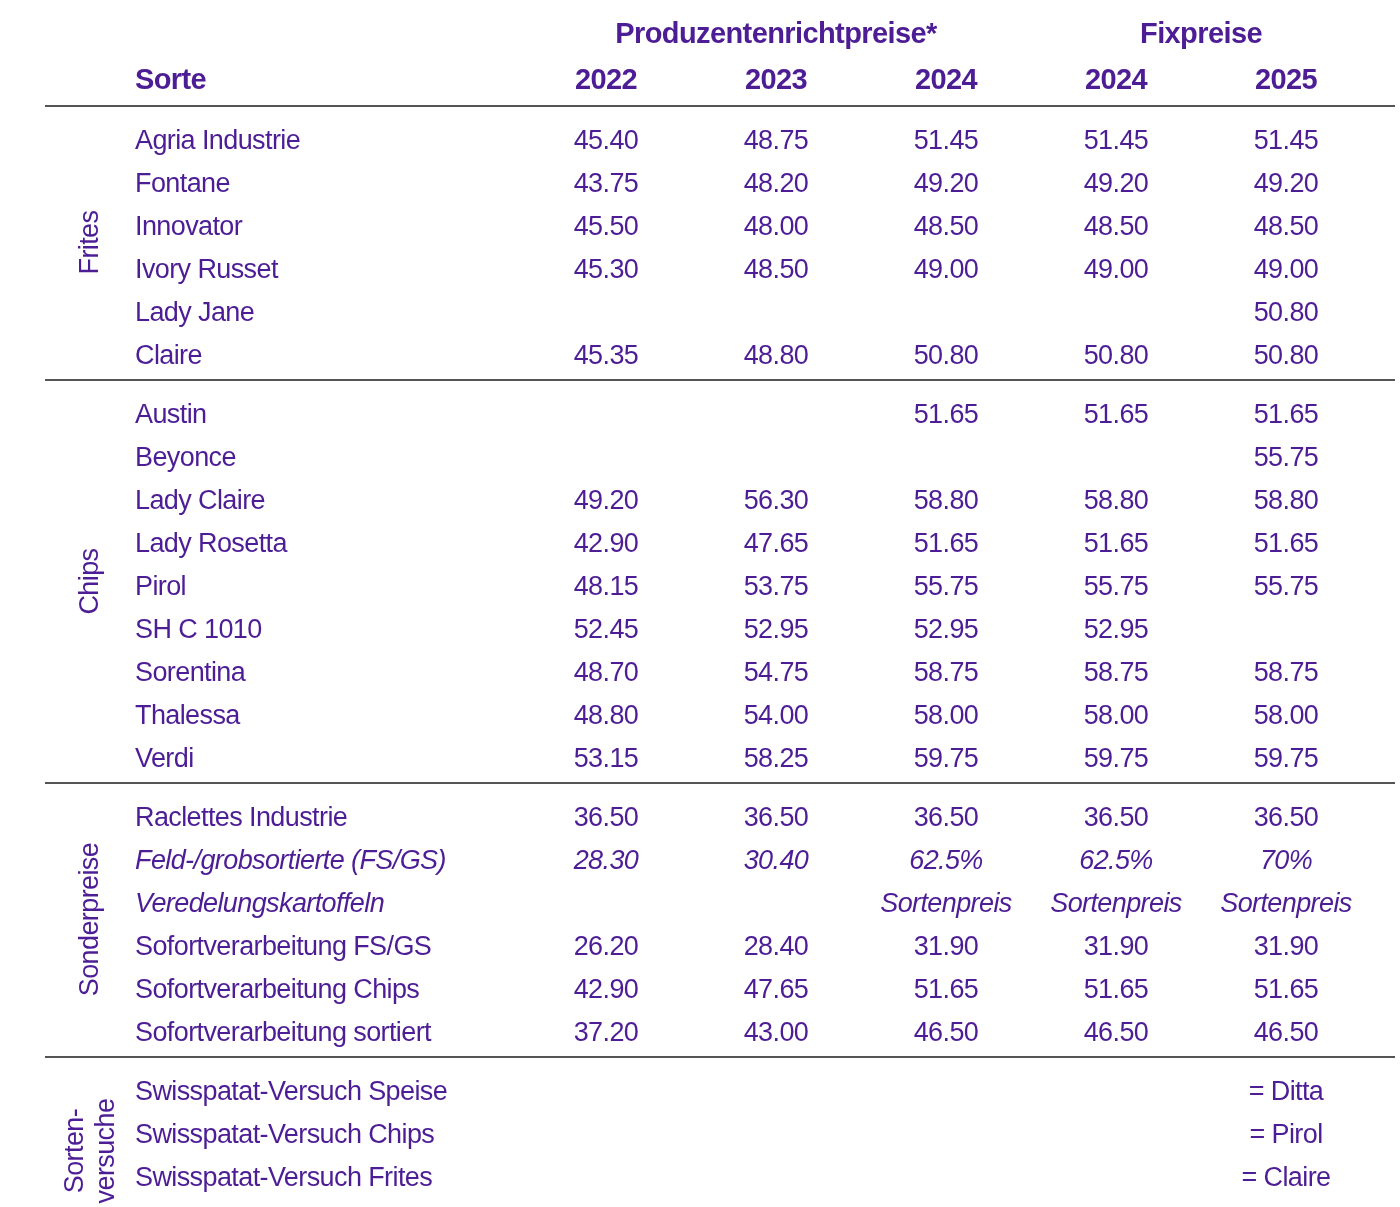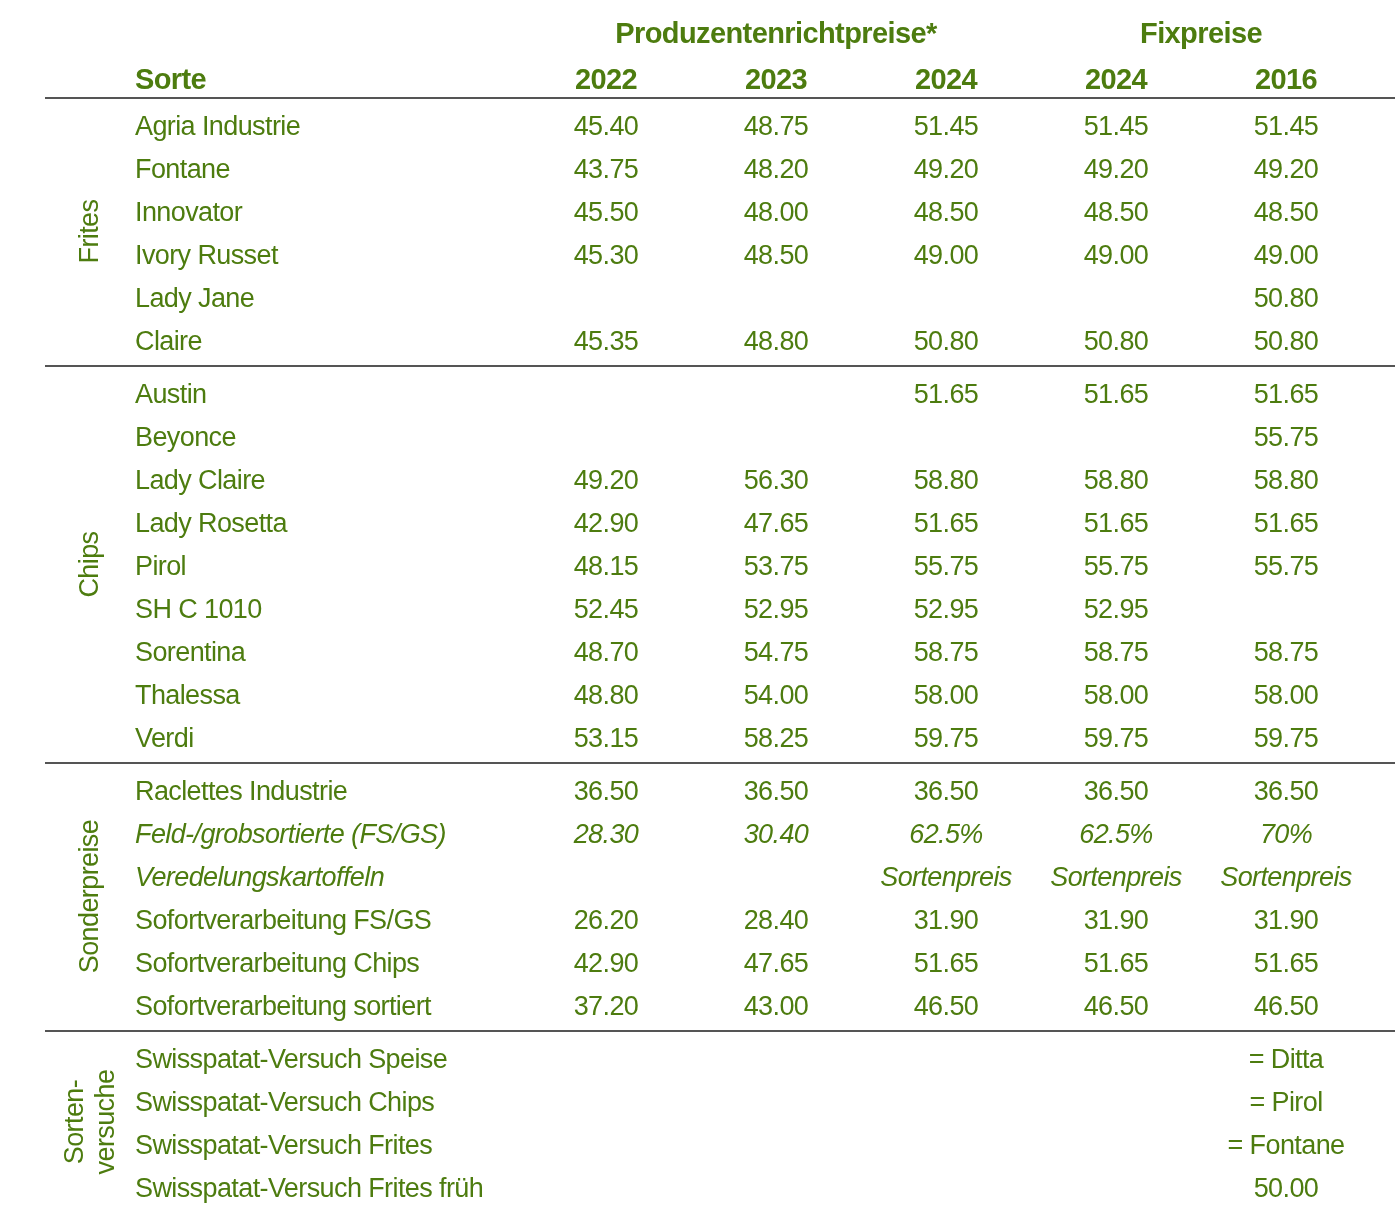--- a/index.html
+++ b/index.html
@@ -1,46 +1,46 @@
 <!DOCTYPE html>
 <html><head>
 <meta charset="utf-8">
 <style>
   html, body { margin:0; padding:0; background:#fff; }
   .page {
     position:relative; width:1400px; height:1207px; background:#fff;
-    font-family:"Liberation Sans", sans-serif; color:#4d7c0f; overflow:hidden;
+    font-family:"Liberation Sans", sans-serif; color:#4c1d95; overflow:hidden;
     letter-spacing:-0.6px;
   }
   .table { position:absolute; left:45px; top:8px; width:1350px; }
 
   
   .grouphead { display:flex; height:42px; align-items:flex-end; }
   .grouphead .gh { font-weight:bold; font-size:29px; text-align:center; }
   .gh-spacer { width:476px; }
   .gh-1 { width:510px; }
   .gh-2 { width:340px; }
   .colhead {
-    display:flex; height:46px; align-items:flex-end; padding-bottom:1px;
+    display:flex; height:46px; align-items:flex-end; padding-bottom:9px;
     border-bottom:2.5px solid #555;
   }
   .colhead .ch { font-weight:bold; font-size:29px; }
   .ch-spacer { width:90px; }
   .ch-sorte { width:386px; }
   .ch-year { width:170px; text-align:center; }
 
   
   .section { display:flex; border-bottom:2px solid #555; }
   .section:last-child { border-bottom:2.5px solid #555; }
   .sec-label { width:90px; display:flex; align-items:center; justify-content:center; }
   .sec-label .rot {
     transform:rotate(-90deg); font-size:27px; line-height:1.15;
     white-space:pre; text-align:center;
   }
-  .rows { flex:1; padding-top:6px; padding-bottom:2px; }
+  .rows { flex:1; padding-top:12px; padding-bottom:2px; }
   .row { display:flex; height:43px; align-items:flex-start; }
   .row.tall { height:86px;font-style:italic; }
   .row .name {
     width:386px; font-size:27px; line-height:43px; white-space:pre;
     overflow:visible;
   }
   .row .val {
     width:170px; font-size:27px; line-height:43px; text-align:center; white-space:pre;
   }
 </style>
@@ -56,21 +56,21 @@
       <div class="gh gh-2">Fixpreise</div>
     </div>
 
     <div class="colhead">
       <div class="ch ch-spacer"></div>
       <div class="ch ch-sorte">Sorte</div>
       <div class="ch ch-year">2022</div>
       <div class="ch ch-year">2023</div>
       <div class="ch ch-year">2024</div>
       <div class="ch ch-year">2024</div>
-      <div class="ch ch-year">2016</div>
+      <div class="ch ch-year">2025</div>
     </div>
 
     <div id="sections">
   <div class="section">
     <div class="sec-label">
       <div class="rot">Frites</div>
     </div>
     <div class="rows">
   <div class="row">
     <div class="name">Agria Industrie</div>
@@ -294,21 +294,21 @@
               <div class="val"></div>
               <div class="val">= Pirol</div>
             </div>
 
   <div class="row">
     <div class="name">Swisspatat-Versuch Frites</div>
   <div class="val"></div>
               <div class="val"></div>
               <div class="val"></div>
               <div class="val"></div>
-              <div class="val">= Fontane</div>
+              <div class="val">= Claire</div>
             </div>
 
   <div class="row">
     <div class="name">Swisspatat-Versuch Frites früh</div>
   <div class="val"></div>
               <div class="val"></div>
               <div class="val"></div>
               <div class="val"></div>
               <div class="val">50.00</div>
             </div>

